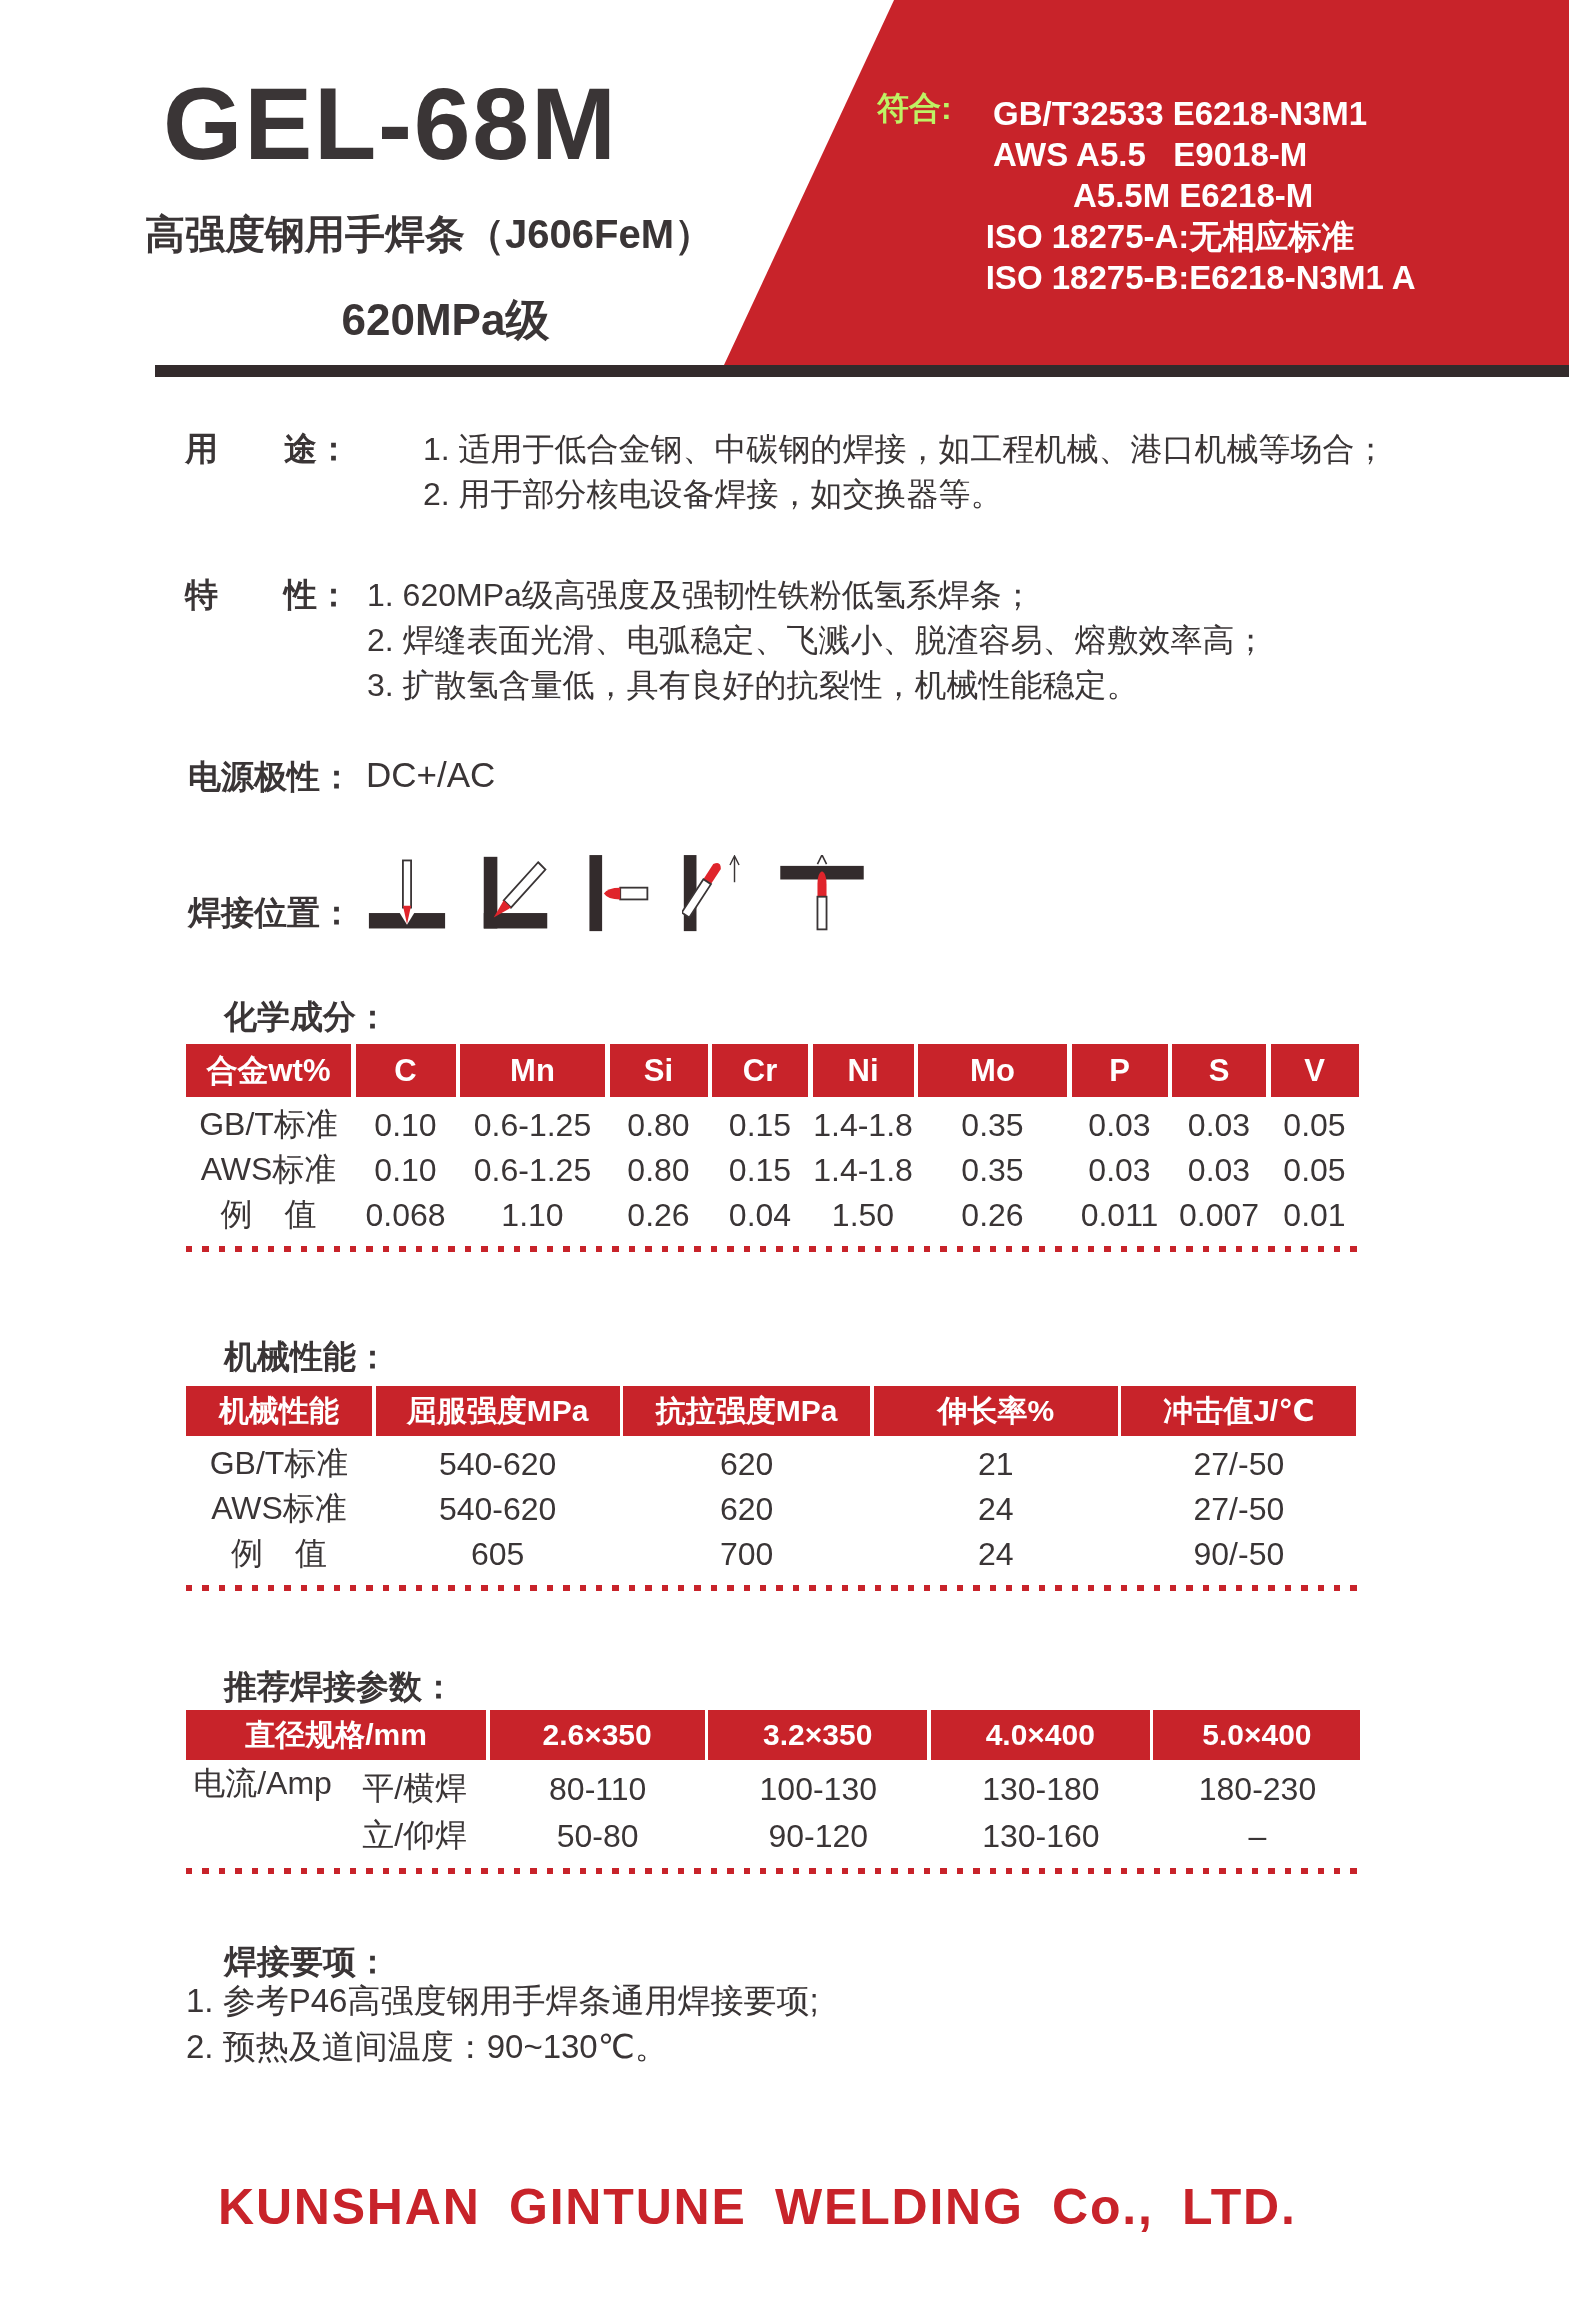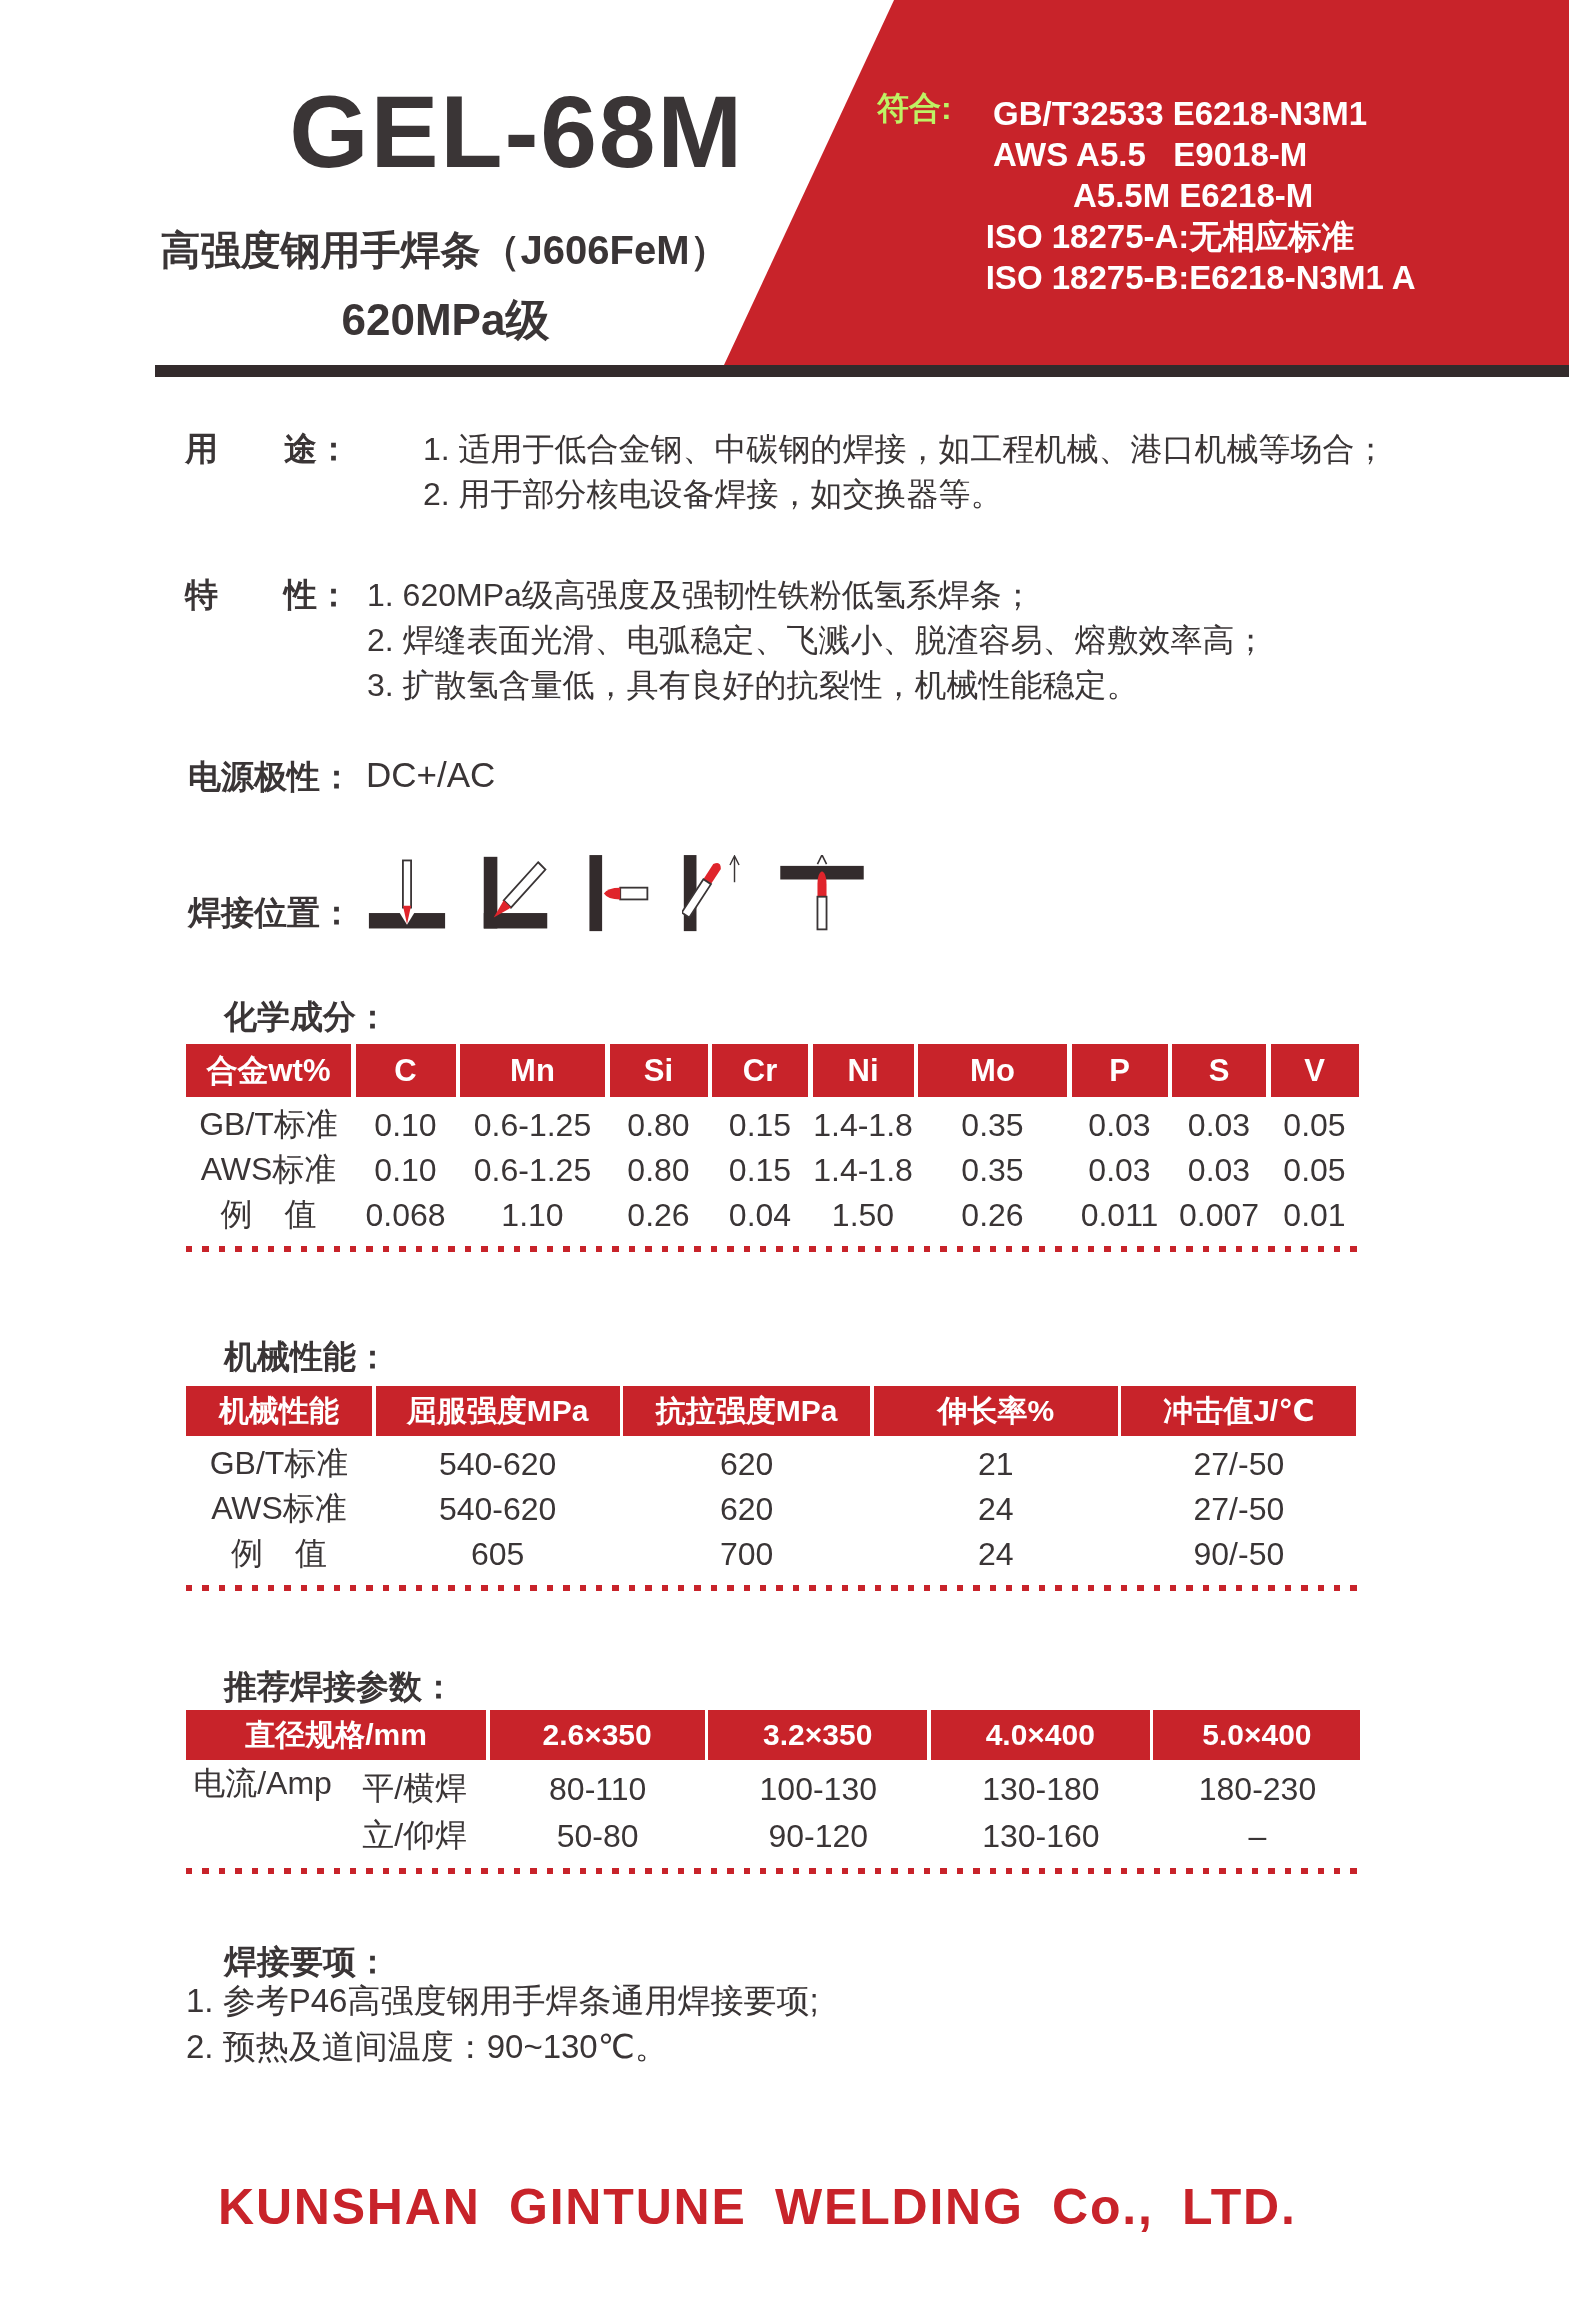--- a/index.html
+++ b/index.html
@@ -1,23 +1,23 @@
 <!DOCTYPE html>
 <html style="font-size:14.5px"><head>
 <meta charset="utf-8">
 <style>
   html,body{margin:0;padding:0;background:#fff;}
   .page{position:relative;width:1569px;height:2321px;background:#ffffff;overflow:hidden;
         font-family:"Liberation Sans","DejaVu Sans",sans-serif;color:#3a3536;}
 
   
-  .product-title{position:absolute;left:159px;top:62px;width:573px;text-align:right;
-        font-size:102px;font-weight:bold;letter-spacing:1.8px;color:#3a3536;margin:12px;}
-  .product-subtitle{position:absolute;left:145px;top:207px;width:600px;text-align:center;
-        font-size:40px;font-weight:bold;white-space:pre;margin-top:16px;}
+  .product-title{position:absolute;left:159px;top:62px;width:573px;text-align:left;
+        font-size:102px;font-weight:bold;letter-spacing:1.8px;color:#3a3536;margin:4px;}
+  .product-subtitle{position:absolute;left:145px;top:207px;width:600px;text-align:left;
+        font-size:40px;font-weight:bold;white-space:pre;}
   .product-grade{position:absolute;left:159px;top:291px;width:573px;text-align:center;
         font-size:44px;font-weight:bold;}
   .banner{position:absolute;left:724px;top:0;width:846px;height:365px;background:#c8232a;
         -webkit-clip-path:polygon(20.1% 0,100% 0,100% 100%,0 100%);
         clip-path:polygon(20.1% 0,100% 0,100% 100%,0 100%);}
   .banner-label{position:absolute;left:153px;top:87px;color:#bef264;font-size:32px;font-weight:bold;}
   .banner-lines{position:absolute;left:269px;top:93px;color:#fff;font-size:33px;font-weight:bold;}
   .banner-line{height:41px;line-height:41px;white-space:pre;}
   .banner-line.l2{margin-left:80px;}
   .banner-line.l3,.banner-line.l4{margin-left:-7.3px;}

